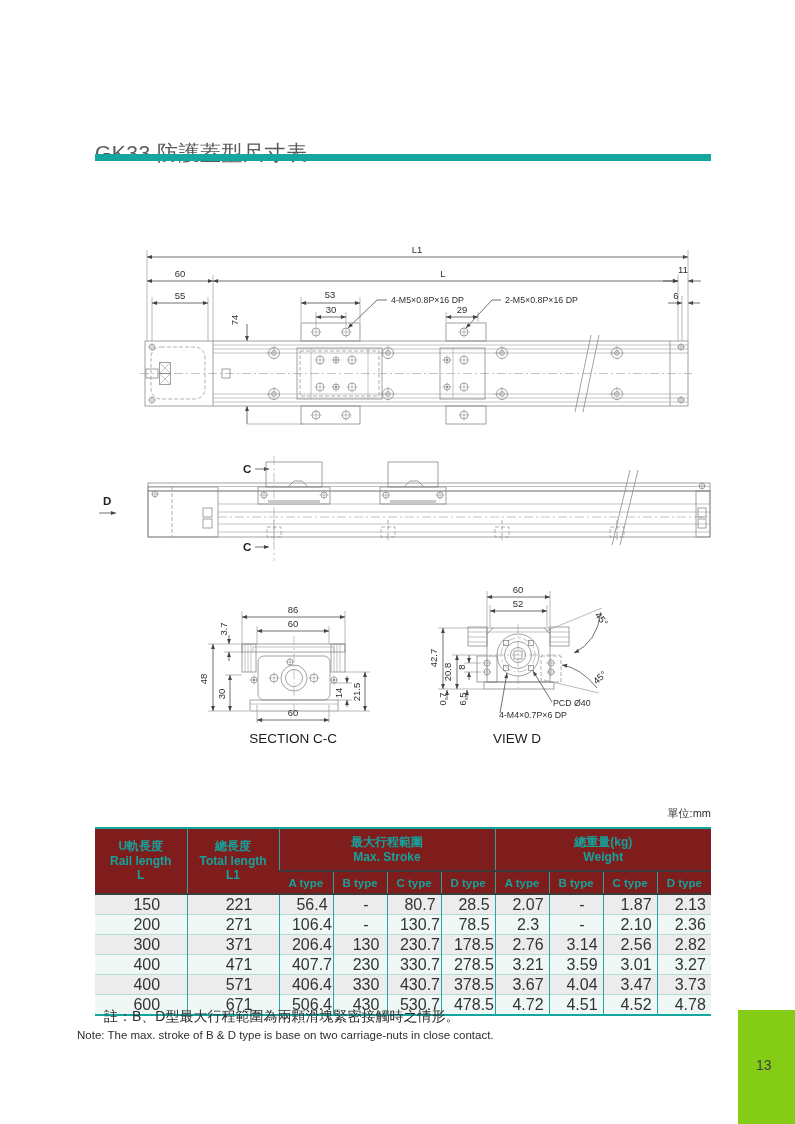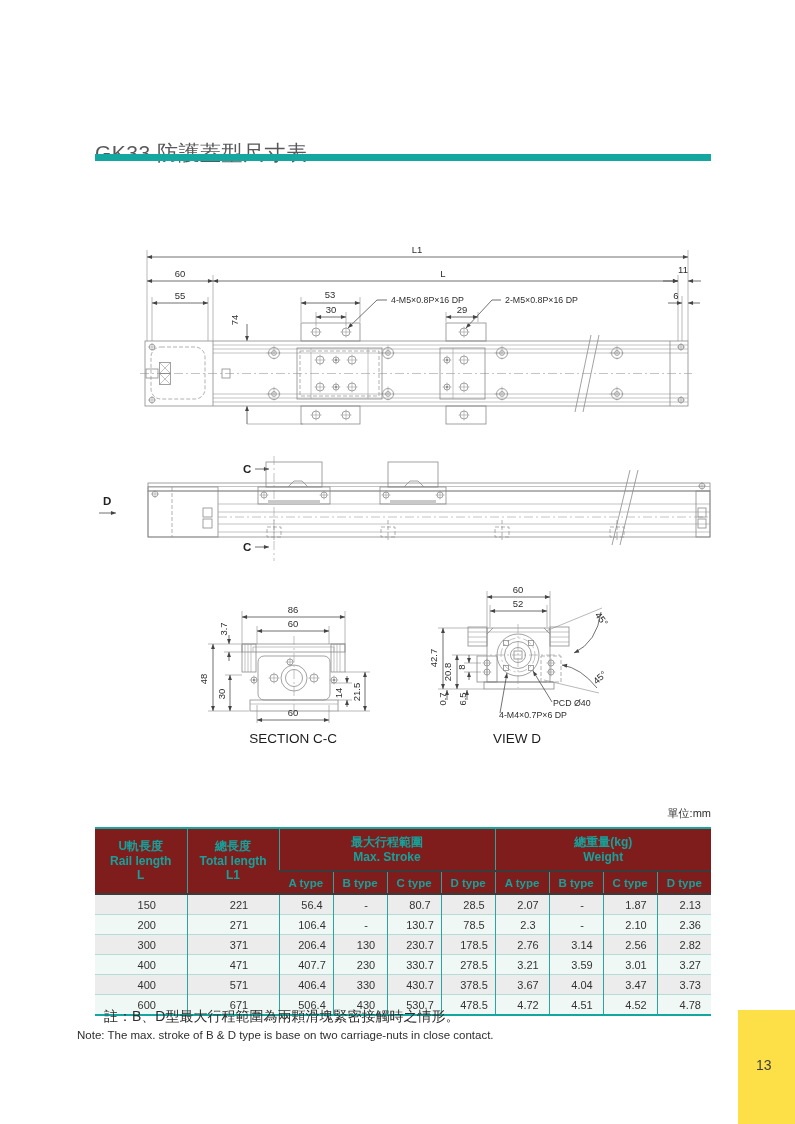--- a/index.html
+++ b/index.html
@@ -25,29 +25,29 @@
   .unit-label{position:absolute;left:95px;top:806px;width:616px;text-align:right;
               font-size:11px;color:#2e2e2e;}
   
   .dim-table{position:absolute;left:95px;top:827px;width:616px;border-collapse:collapse;
              table-layout:fixed;border-top:2px solid #14a79f;border-bottom:2px solid #14a79f;}
   .dim-table th,.dim-table td{padding:0;margin:0;text-align:center;vertical-align:middle;}
   .dim-table thead th{color:#14a39c;font-weight:bold;background:#7f1d1d;border-bottom:2px solid #3b3b3b;}
   .dim-table thead tr.grp th{height:41px;font-size:12px;line-height:1.22;}
   .dim-table thead tr.sub th{height:21px;font-size:11.5px;border-top:1px solid #2ba5a0;}
   .dim-table th+th,.dim-table td+td{border-left:1px solid #2ba5a0;}
-  .dim-table tbody td{font-size:11px;color:#333;height:19px;border-top:1px solid #b5dcd7;padding-left:12px;}
+  .dim-table tbody td{font-size:16px;color:#333;height:19px;border-top:1px solid #b5dcd7;padding-left:12px;}
   .dim-table tbody tr:nth-child(odd){background:#ececec;}
   .dim-table tbody tr:nth-child(even){background:#f0f8f6;}
   .hdr-line{display:block;}
   
   .note-zh{position:absolute;left:104px;top:1008px;font-size:14px;color:#2e2e2e;}
   .note-en{position:absolute;left:77px;top:1029px;font-size:11.5px;color:#2e2e2e;}
   
-  .page-num-box{position:absolute;left:738px;top:1010px;width:57px;height:114px;background:#fde047;}
+  .page-num-box{position:absolute;left:738px;top:1010px;width:57px;height:114px;background:#84cc16;}
   .page-num{position:absolute;left:18px;top:47px;font-size:14px;color:#3f3f3f;}
 </style>
 </head>
 <body>
 
 <div class="page">
 
   <div class="doc-title">GK33 防護蓋型尺寸表</div>
   <div class="title-bar"></div>
 

